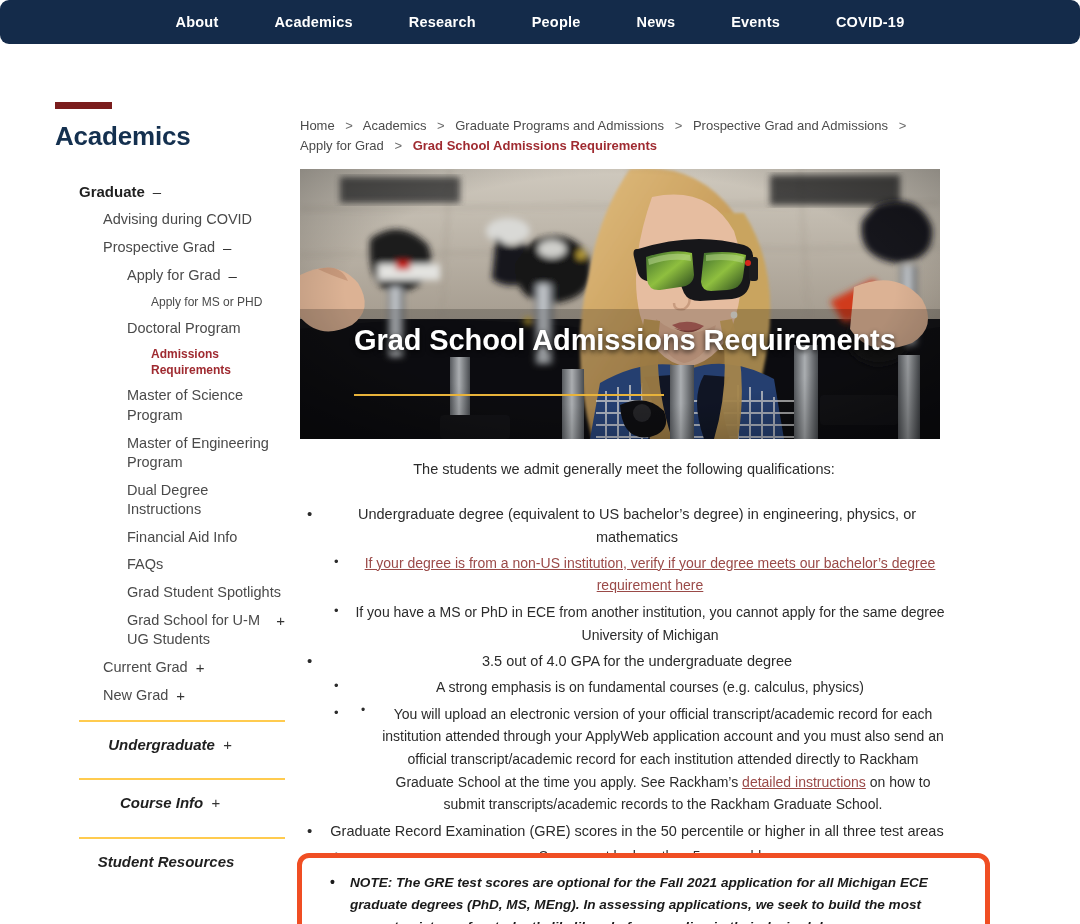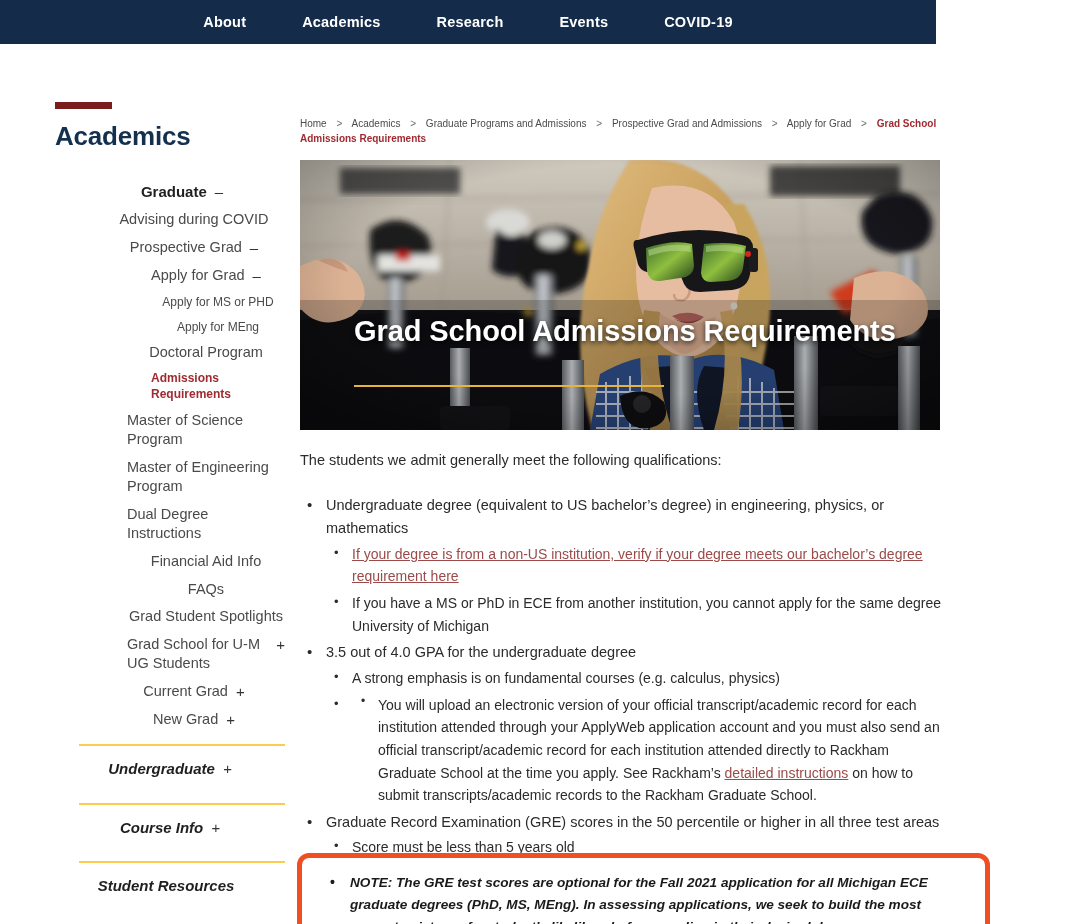--- a/index.html
+++ b/index.html
@@ -7,27 +7,28 @@
   html, body {
     width: 1080px;
     height: 924px;
     background: #ffffff;
     font-family: "Liberation Sans", sans-serif;
     overflow: hidden;
   }
 
   
   .topnav {
-    width: 936px;
+    width: 1080px;
     height: 44px;
     background: #142b4a;
     display: flex;
     align-items: center;
     justify-content: center;
     gap: 0px;
+    border-radius: 9px;
   }
   .topnav-item {
     color: #ffffff;
     font-size: 14.5px;
     font-weight: bold;
     letter-spacing: 0.2px;
     padding: 0 28px;
     line-height: 44px;
     white-space: nowrap;
     cursor: pointer;
@@ -58,21 +59,21 @@
     color: #14304f;
     font-size: 26px;
     font-weight: bold;
     letter-spacing: -0.2px;
     margin-bottom: 26px;
   }
 
   .nav-row {
     display: flex;
     align-items: flex-start;
-    justify-content: center;
+    justify-content: flex-start;
     padding: 4px 0;
     cursor: pointer;
   }
   .nav-label { line-height: 1.35; }
   .nav-sign {
     font-size: 15px;
     color: #333;
     line-height: 1.35;
     padding-left: 8px;
     flex: 0 0 auto;
@@ -112,21 +113,21 @@
 
   
   .main {
     flex: 1;
     padding-right: 55px;
     position: relative;
   }
 
   .breadcrumb {
     margin-top: 58px;
-    font-size: 10px;
+    font-size: 13px;
     color: #4b4b4b;
     line-height: 1.5;
     max-width: 648px;
   }
   .crumb { color: #4b4b4b; cursor: pointer; }
   .crumb-sep { color: #6b6b6b; margin: 0 7px; }
   .crumb-current { color: #9f2a30; font-weight: bold; }
 
   
   .hero {
@@ -151,21 +152,21 @@
   .hero-rule {
     position: absolute;
     left: 54px;
     top: 225px;
     width: 310px;
     height: 2px;
     background: #e8b33a;
   }
 
   
-  .content { margin-top: 20px; width: 648px; }
+  .content { margin-top: 20px; width: 648px; text-align: center; }
   .lead {
     font-size: 14.5px;
     color: #2b2b2b;
     line-height: 1.5;
     margin-bottom: 22px;
   }
 
   ul { list-style: none; }
   .b1 > li {
     position: relative;
@@ -255,20 +256,22 @@
     font-style: normal;
   }
 </style>
 </head>
 <body>
 
 <nav class="topnav">
   <div class="topnav-item">About</div>
   <div class="topnav-item">Academics</div>
   <div class="topnav-item">Research</div>
+  <div class="topnav-item">People</div>
+  <div class="topnav-item">News</div>
   <div class="topnav-item">Events</div>
   <div class="topnav-item">COVID-19</div>
 </nav>
 
 <div class="page">
 
   <aside class="sidebar">
     <div class="accent-bar"></div>
     <div class="sidebar-title">Academics</div>
 
@@ -283,23 +286,20 @@
       <div class="nav-row lvl1">
         <span class="nav-label">Prospective Grad</span>
         <span class="nav-sign">–</span>
       </div>
       <div class="nav-row lvl2">
         <span class="nav-label">Apply for Grad</span>
         <span class="nav-sign">–</span>
       </div>
       <div class="nav-row lvl3">
         <span class="nav-label">Apply for MS or PHD</span>
-      </div>
-      <div class="nav-row lvl3">
-        <span class="nav-label">Apply for MEng</span>
       </div>
       <div class="nav-row lvl2">
         <span class="nav-label">Doctoral Program</span>
       </div>
       <div class="nav-row lvl3 nav-active">
         <span class="nav-label">Admissions Requirements</span>
       </div>
       <div class="nav-row lvl2">
         <span class="nav-label">Master of Science Program</span>
       </div>

